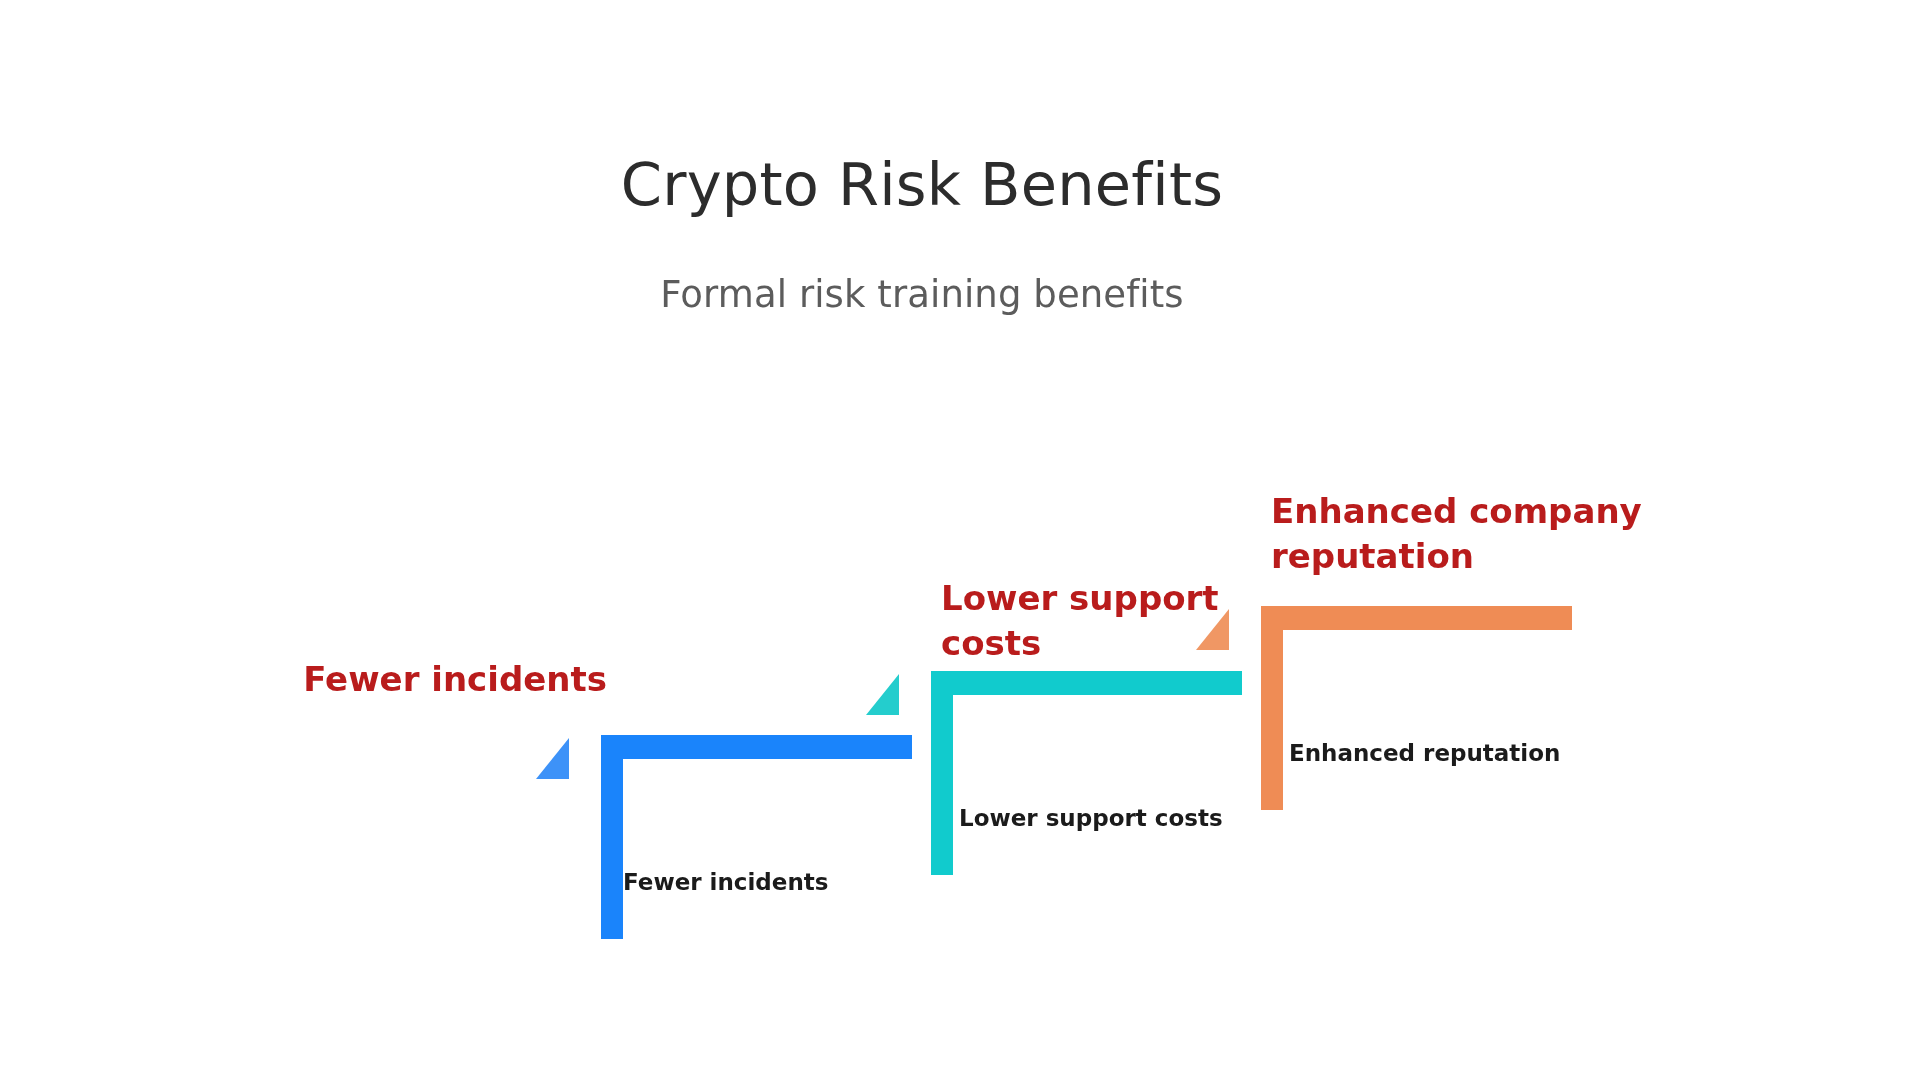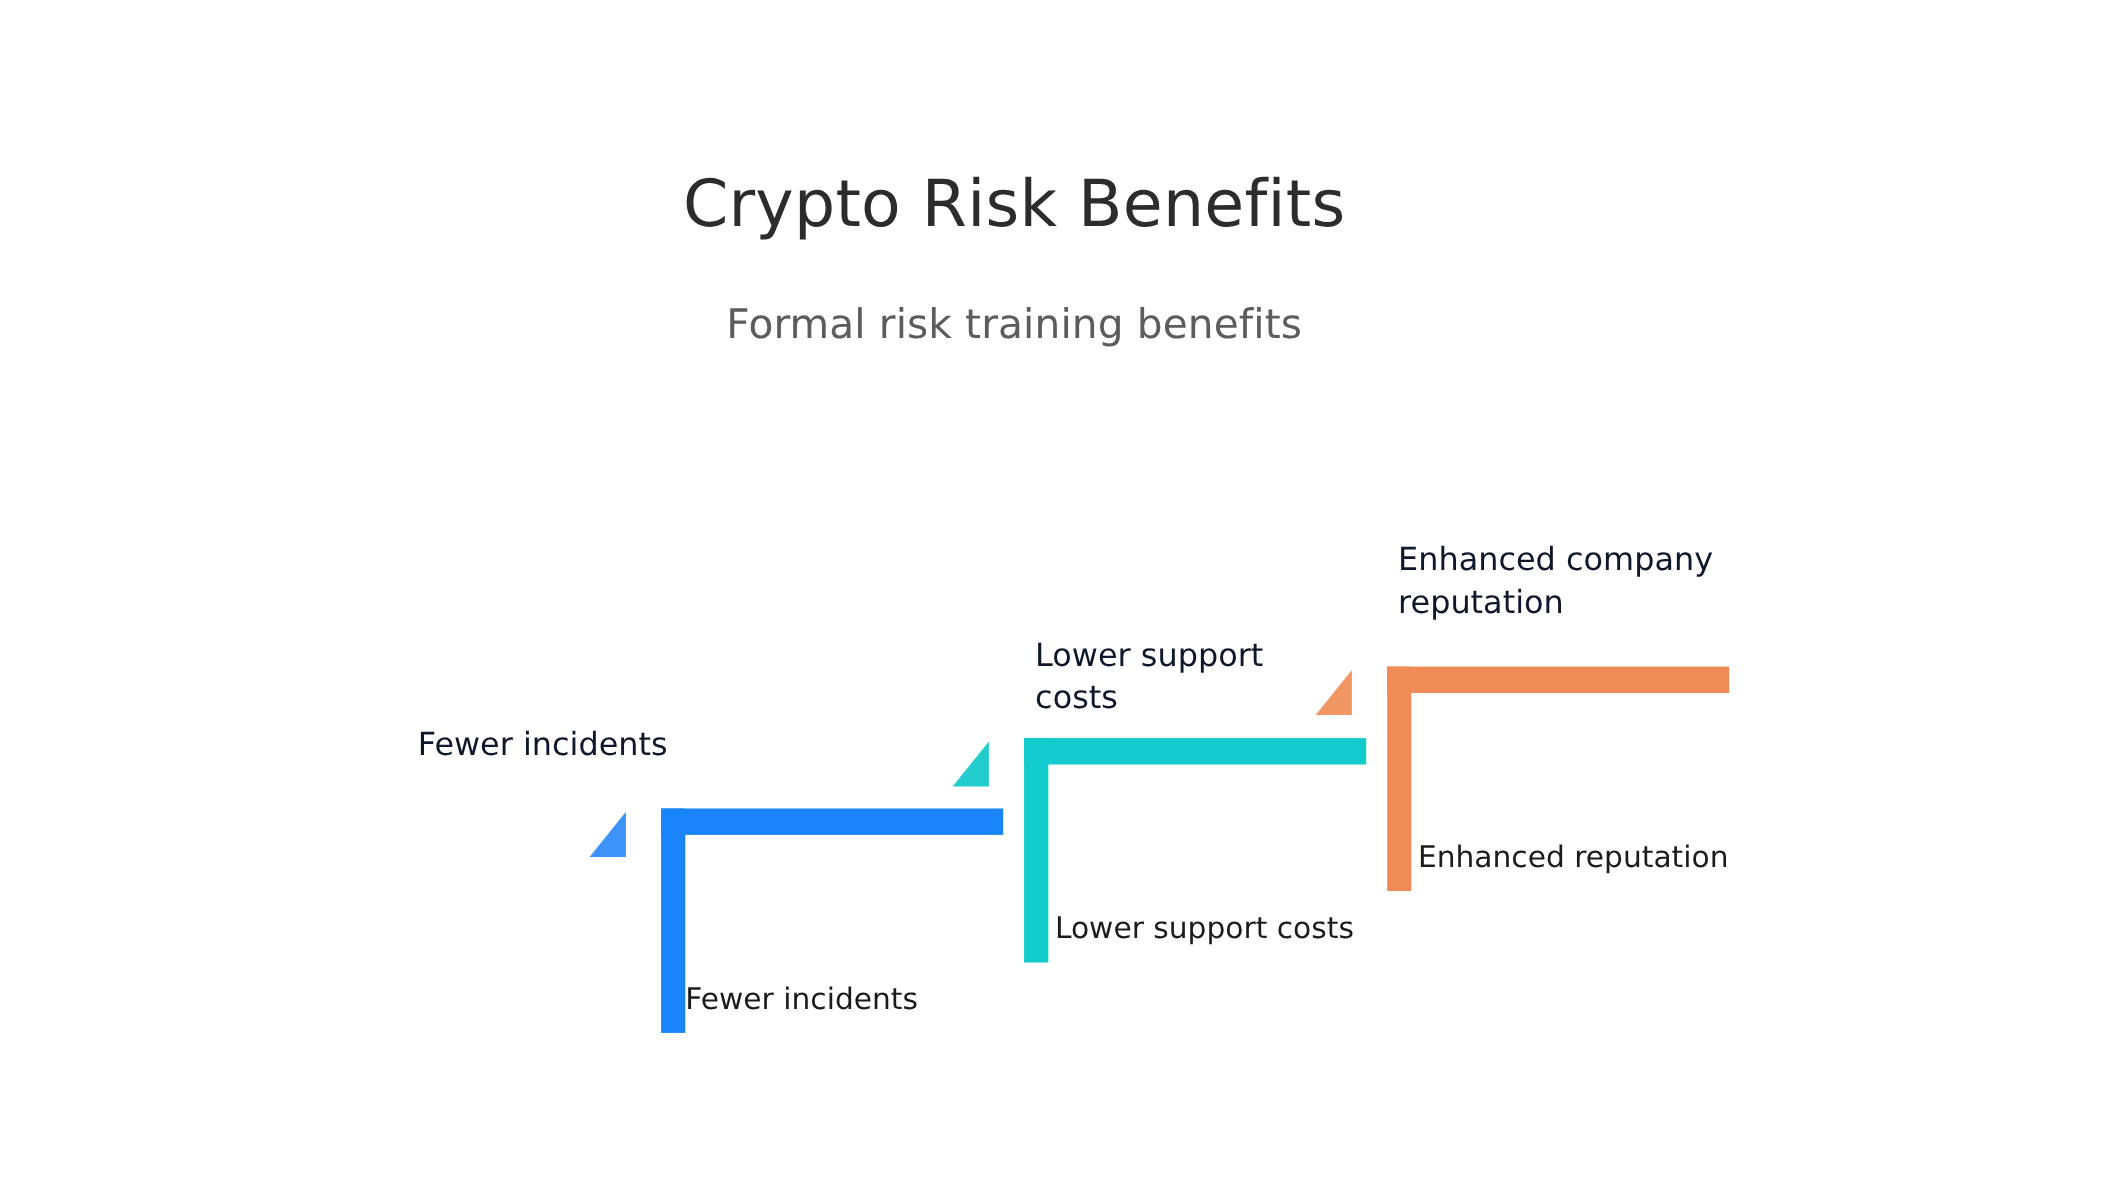--- a/index.html
+++ b/index.html
@@ -80,35 +80,34 @@
   }
   
   .step-arrow {
     position: absolute;
     width: 0;
     height: 0;
   }
   
   .step-caption {
     position: absolute;
-    font-size: 29px;
-    font-weight: 400;
-    color: #0f172a;
+    font-size: 34px;
+    font-weight: 700;
+    color: #b91c1c;
     line-height: 1.33;
     white-space: pre-line;
   }
   
   .step-label {
     position: absolute;
-    font-size: 27px;
-    font-weight: 400;
+    font-size: 23px;
+    font-weight: 700;
     color: #1b1b1b;
     line-height: 1.2;
     white-space: nowrap;
-    margin-top: 24px;
   }
 </style>
 </head>
 <body>
 
 <div id="slide">
 
   <div id="title-block">
     <div id="slide-title">Crypto Risk Benefits</div>
   </div>

